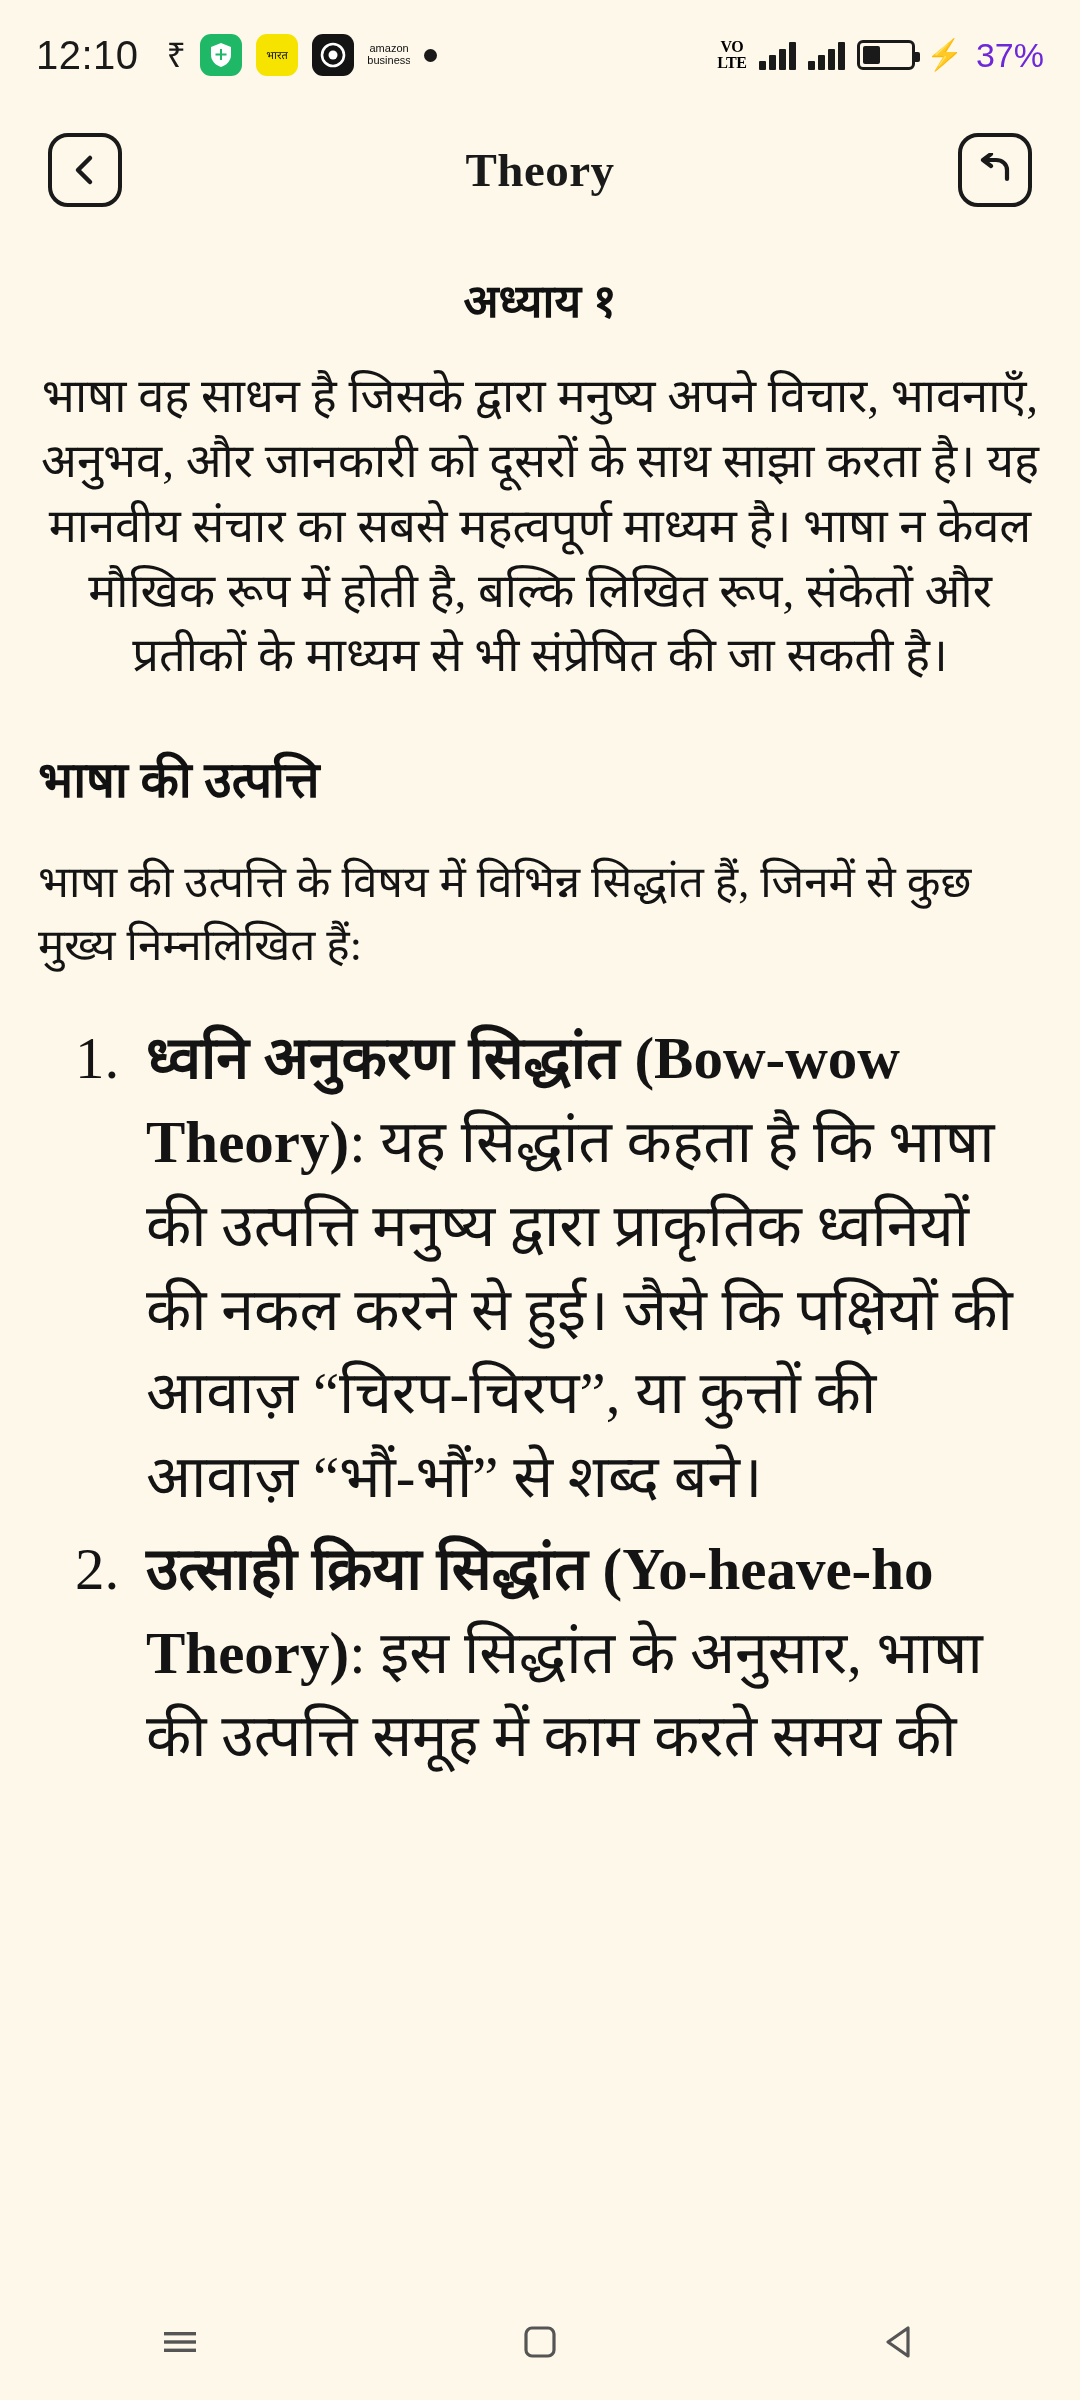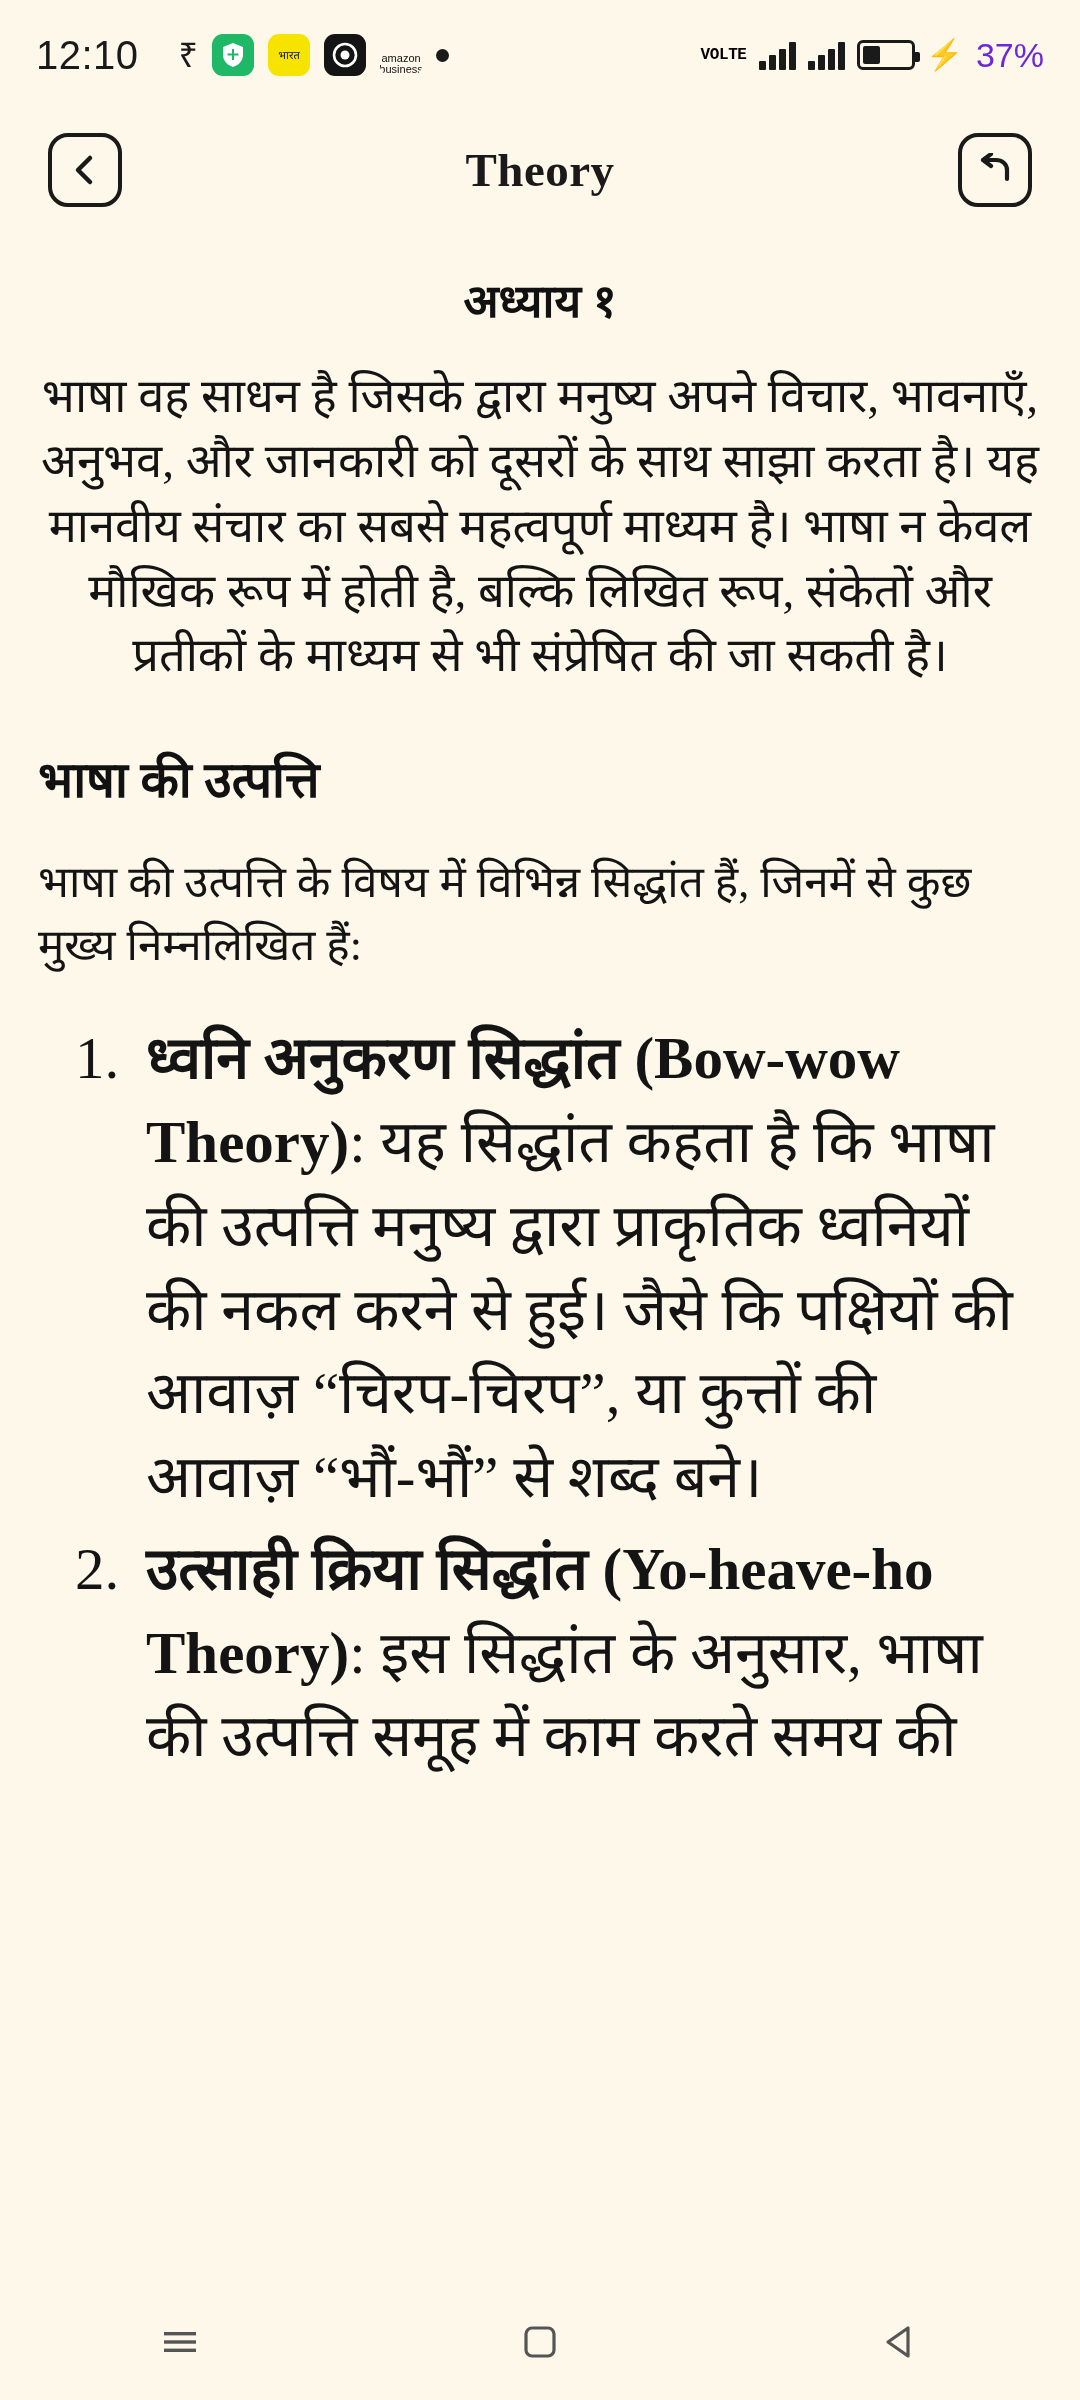--- a/index.html
+++ b/index.html
@@ -11,21 +11,21 @@
     overflow: hidden;
   }
   body { position: relative; }
 
   
   .statusbar {
     height: 110px;
     display: flex;
     align-items: center;
     padding: 0 36px;
-    gap: 30px;
+    gap: 18px;
     background: #fdf8e9;
     font-family: "Liberation Sans", sans-serif;
   }
   .status-time {
     font-size: 40px;
     color: #1a1a1a;
     font-weight: 400;
     letter-spacing: .5px;
     margin-right: 10px;
   }
@@ -35,27 +35,27 @@
     border-radius: 11px;
     display: flex; align-items: center; justify-content: center;
     font-size: 20px; color: #fff;
     font-family: "Liberation Sans", sans-serif;
     overflow: hidden;
   }
   .ico-glyph { font-size: 34px; color: #1a1a1a; line-height: 1; }
   .ico-green { background: #1fb866; }
   .ico-yellow { background: #f6e300; color: #111; }
   .ico-dark { background: #141414; }
-  .ico-amz { background: #fdf8e9; color: #111; font-size: 11px; text-align: center; line-height: 1.05; align-items: flex-end; }
+  .ico-amz { background: #fdf8e9; color: #111; font-size: 11px; text-align: center; line-height: 1.05; }
   .dot { width: 13px; height: 13px; border-radius: 50%; background: #1a1a1a; }
 
   .status-right { display: flex; align-items: center; gap: 12px; }
   .volte {
-    display: flex; flex-direction: row; align-items: center;
-    font-family: Liberation Mono, monospace;
+    display: flex; flex-direction: column; align-items: center;
+    font-family: Liberation Serif, serif;
     line-height: 1;
   }
   .volte span { font-size: 16px; font-weight: 700; letter-spacing: -.4px; }
   .sig { display: flex; align-items: flex-end; gap: 3px; height: 30px; }
   .sig i { display: block; width: 7px; background: #1a1a1a; border-radius: 1px; }
   .sig i:nth-child(1) { height: 9px; }
   .sig i:nth-child(2) { height: 15px; }
   .sig i:nth-child(3) { height: 21px; }
   .sig i:nth-child(4) { height: 28px; }
   .batt {

